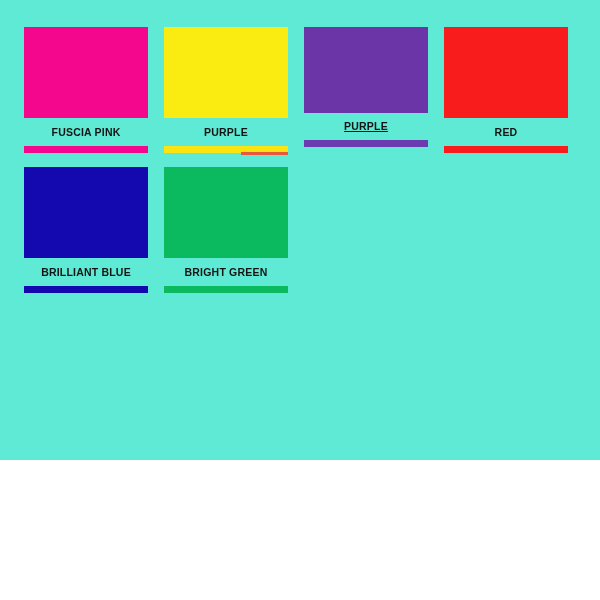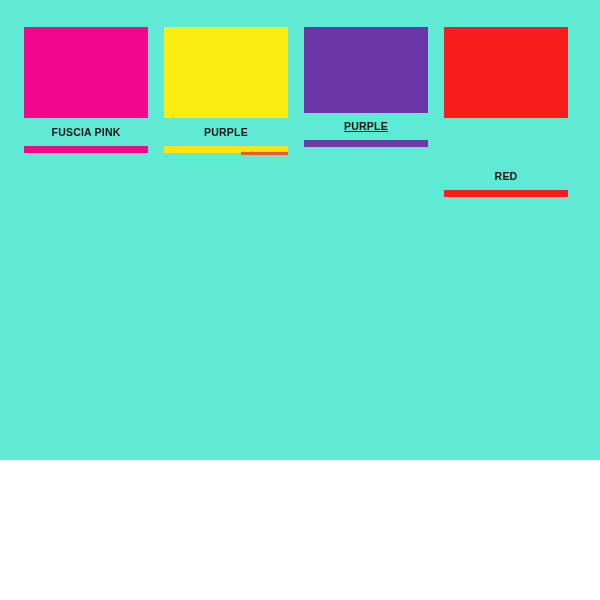--- a/index.html
+++ b/index.html
@@ -116,19 +116,35 @@
       </div>
       <div class="swatch raised">
         <div class="swatch-chip" style="background: rgb(107, 53, 168);"></div>
         <div class="swatch-label" style="color: rgb(20, 20, 20); text-decoration: underline;">PURPLE</div>
         <div class="swatch-bar-wrap">
           <div class="swatch-bar" style="background: rgb(107, 59, 176);"></div>
         </div>
       </div>
       <div class="swatch">
         <div class="swatch-chip" style="background: rgb(248, 28, 28);"></div>
-        <div class="swatch-label" style="color: rgb(20, 20, 20); margin-top: 44px;">RED</div>
+        <div class="swatch-label" style="color: rgb(20, 20, 20);">RED</div>
         <div class="swatch-bar-wrap">
           <div class="swatch-bar" style="background: rgb(248, 28, 28);"></div>
+        </div>
+      </div>
+    </div>
+  <div class="swatch-row" id="row-2">
+      <div class="swatch">
+        <div class="swatch-chip" style="background: rgb(20, 9, 174);"></div>
+        <div class="swatch-label" style="color: rgb(20, 20, 20);">BRILLIANT BLUE</div>
+        <div class="swatch-bar-wrap">
+          <div class="swatch-bar" style="background: rgb(20, 9, 174);"></div>
+        </div>
+      </div>
+      <div class="swatch">
+        <div class="swatch-chip" style="background: rgb(11, 186, 94);"></div>
+        <div class="swatch-label" style="color: rgb(20, 20, 20);">BRIGHT GREEN</div>
+        <div class="swatch-bar-wrap">
+          <div class="swatch-bar" style="background: rgb(11, 186, 94);"></div>
         </div>
       </div>
     </div>
 </div>
 
 </body></html>

